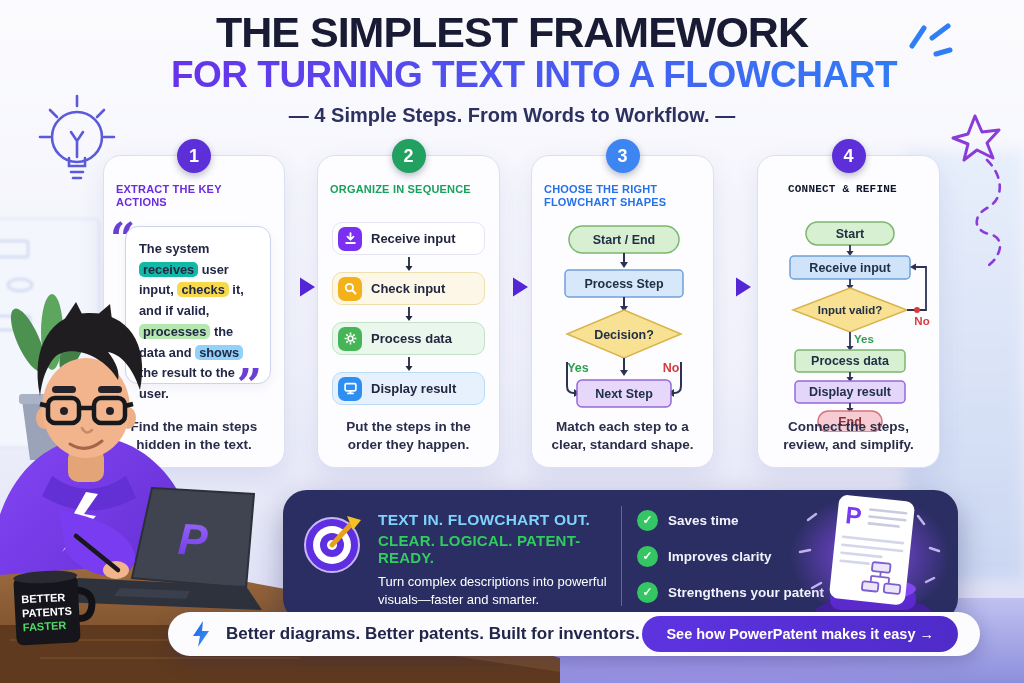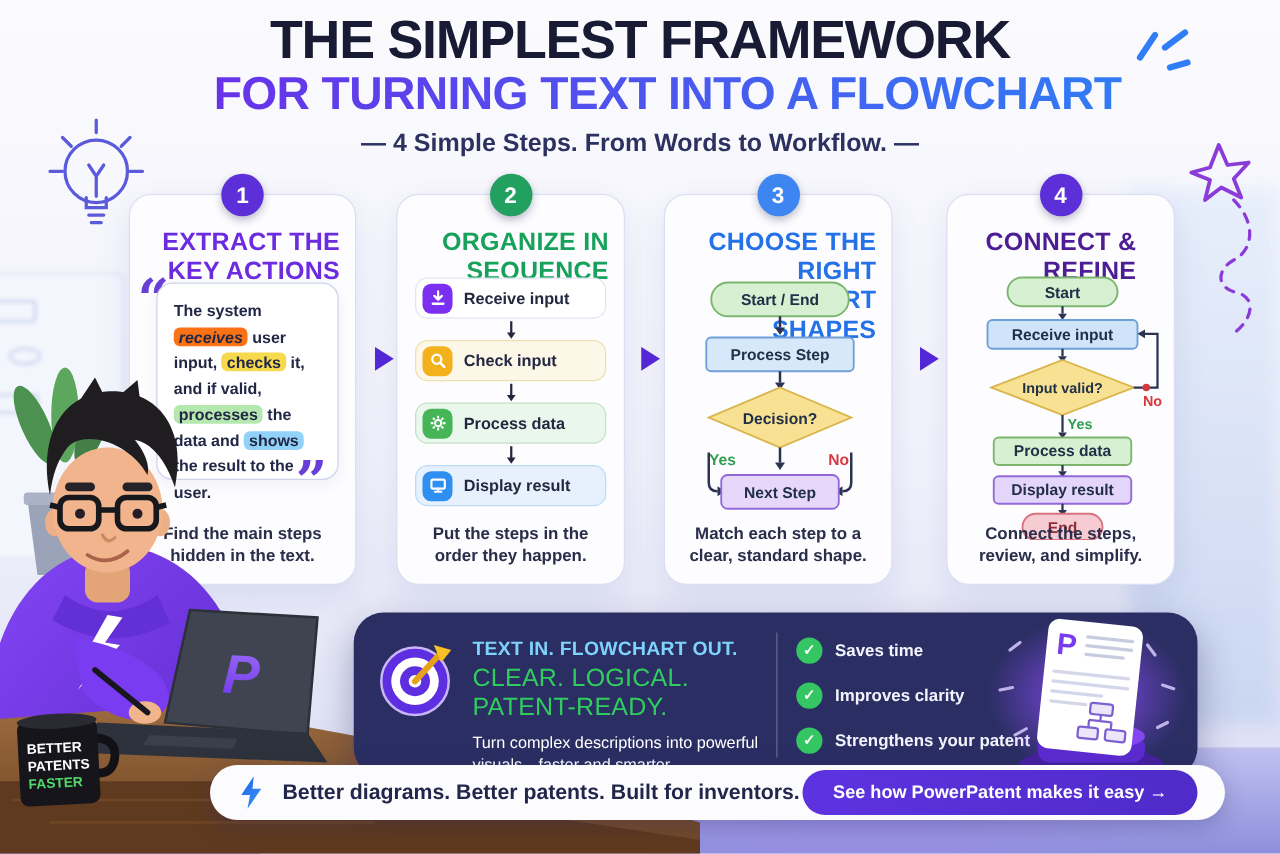--- a/index.html
+++ b/index.html
@@ -34,34 +34,34 @@
   
   .card { position:absolute; top:155px; height:313px; background:#fdfdff;
           border:1.5px solid #dcdff1; border-radius:18px;
           box-shadow:0 10px 26px rgba(86,90,170,.12); z-index:2; }
   .card1{ left:103px; width:182px; } .card2{ left:317px; width:183px; }
   .card3{ left:531px; width:183px; } .card4{ left:757px; width:183px; }
   .badge { position:absolute; top:-17px; left:50%; margin-left:-17px; width:34px; height:34px;
            border-radius:50%; color:#fff; font-size:18px; font-weight:800; text-align:center;
            line-height:34px; box-shadow:0 3px 7px rgba(30,30,80,.3); }
   .badge.b1,.badge.b4 { background:#5c2fd8; } .badge.b2 { background:#22a05f; } .badge.b3 { background:#3d85f0; }
-  .card-title { margin:27px 12px 0; text-align:right; font-size:20px; font-weight:800;
+  .card-title { margin:27px 12px 0; text-align:left; font-size:11px; font-weight:800;
                 line-height:1.16; letter-spacing:.2px; }
   .card-title.narrow { margin-left:30px; margin-right:30px; }
-  .c-purple{ color:#6d2be0; } .c-green{ color:#18a15b; } .c-blue{ color:#2471e8; } .c-violet{ color:#4c1d95; }
+  .c-purple{ color:#6d2be0; } .c-green{ color:#18a15b; } .c-blue{ color:#2471e8; } .c-violet{ color:#0f172a;font-family:Liberation Mono, monospace; }
   .caption { position:absolute; left:10px; right:10px; bottom:13px; text-align:center;
              font-size:13.5px; font-weight:700; color:#2a2e4a; line-height:1.32; }
 
   
   .quote-card { position:absolute; left:21px; right:13px; top:70px; height:158px; background:#fff;
                 border:1.5px solid #ccd3ea; border-radius:13px; padding:12px 10px 10px 13px;
                 box-shadow:0 4px 10px rgba(86,90,170,.08); }
   .quote-text { font-size:12.8px; font-weight:600; color:#232746; line-height:1.62; }
   .hl { padding:0 4px; border-radius:5px; }
-  .hl-purple{ background:#f97316;font-style:italic; } .hl-yellow{ background:#f6d94d; }
+  .hl-purple{ background:#14b8a6; } .hl-yellow{ background:#f6d94d; }
   .hl-green{ background:#b5e8ae; } .hl-blue{ background:#93d2f8; }
   .qmark { position:absolute; font-family:"DejaVu Serif", serif; font-weight:700; color:#6a3fd8; line-height:1; }
   .q-open { left:6px; top:62px; font-size:44px; }
   .q-close{ right:22px; top:208px; font-size:44px; }
 
   
   .seq { position:absolute; left:14px; right:14px; top:66px; }
   .seq-item { display:flex; align-items:center; gap:9px; height:33px; border-radius:10px;
               border:1.5px solid; padding-left:5px; }
   .seq-item .ic { width:24px; height:24px; border-radius:7px; display:flex; align-items:center; justify-content:center; }
@@ -82,21 +82,21 @@
   
   .gap-arrow { position:absolute; top:276px; width:30px; height:22px; z-index:2; }
   .ga1{ left:286px; } .ga2{ left:499px; } .ga3{ left:722px; }
 
   
   .banner { position:absolute; left:283px; top:490px; width:675px; height:132px;
             background:#2b2e63; border-radius:24px; z-index:4; box-shadow:0 12px 30px rgba(30,30,90,.35); }
   .banner .target { position:absolute; left:18px; top:20px; }
   .banner .btext { position:absolute; left:95px; top:21px; width:235px; }
   .bh1 { font-size:15.5px; font-weight:800; color:#7dd3fc; letter-spacing:.2px; }
-  .bh2 { font-size:20px; font-weight:400; color:#30cc5f; margin-top:3px; letter-spacing:.2px; }
+  .bh2 { font-size:15px; font-weight:700; color:#30cc5f; margin-top:3px; letter-spacing:.2px; }
   .bbody { font-size:13px; font-weight:500; color:#ffffff; margin-top:7px; line-height:1.4; }
   .bdivider { position:absolute; left:338px; top:16px; bottom:16px; width:1px; background:rgba(255,255,255,.28); }
   .benefits { position:absolute; left:354px; top:18px; }
   .benefit { display:flex; align-items:center; gap:10px; height:24px; margin-bottom:12px; }
   .benefit .chk { width:21px; height:21px; border-radius:50%; background:#35c664; color:#fff;
                   font-size:12px; font-weight:800; display:flex; align-items:center; justify-content:center; }
   .benefit span.lbl { font-size:13.5px; font-weight:700; color:#f2f3fc; }
   .banner-art { position:absolute; right:0; top:0; width:180px; height:132px; border-radius:0 24px 24px 0; overflow:hidden; }
 
   

